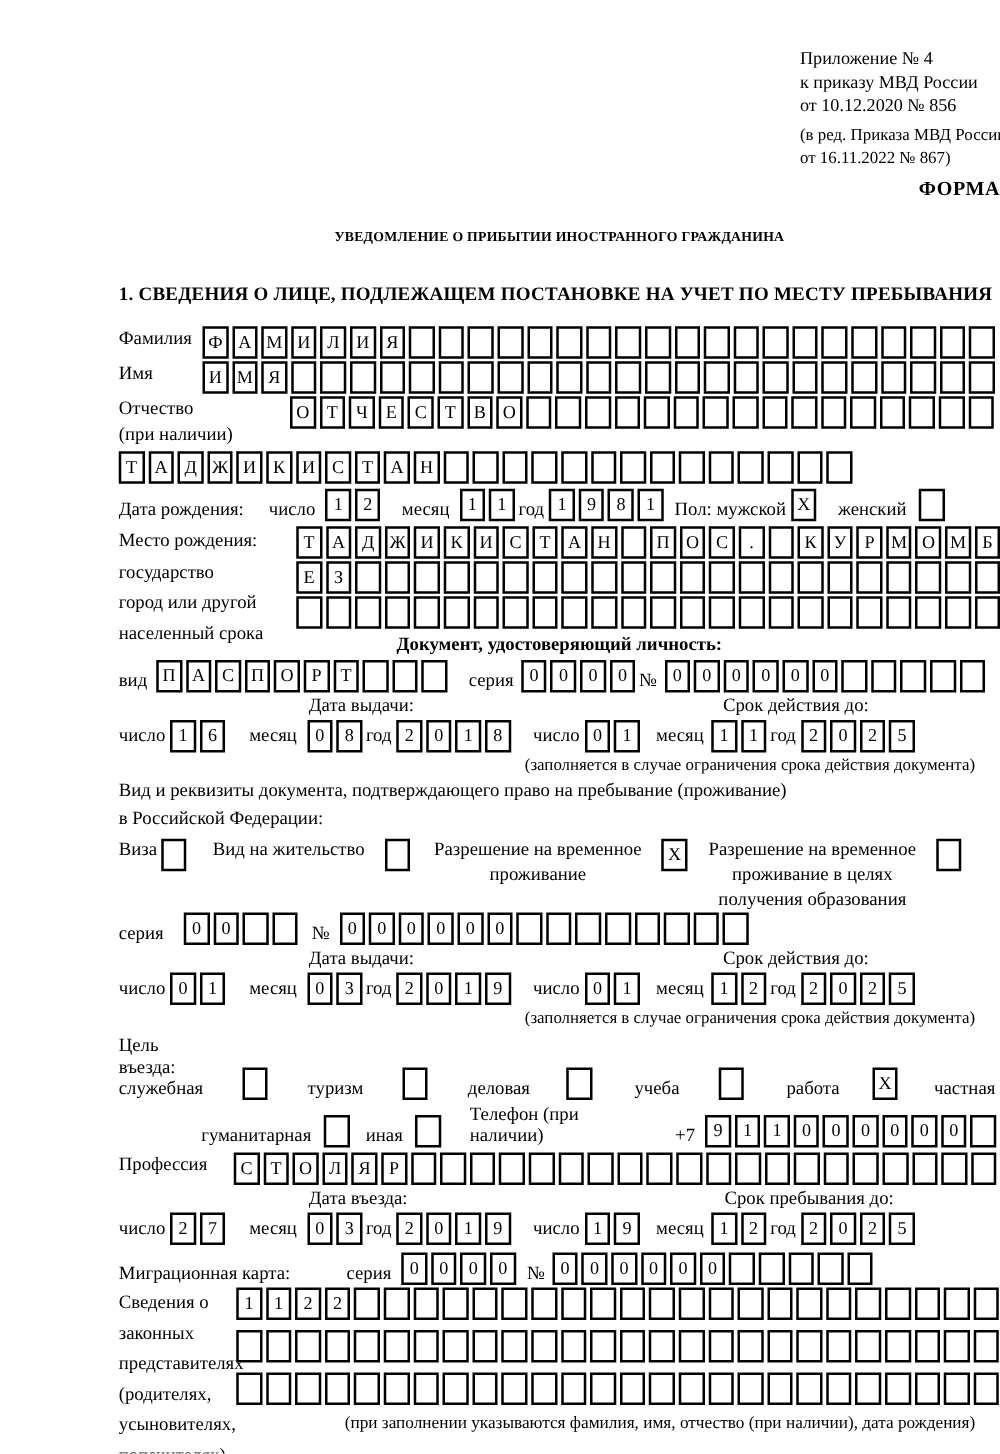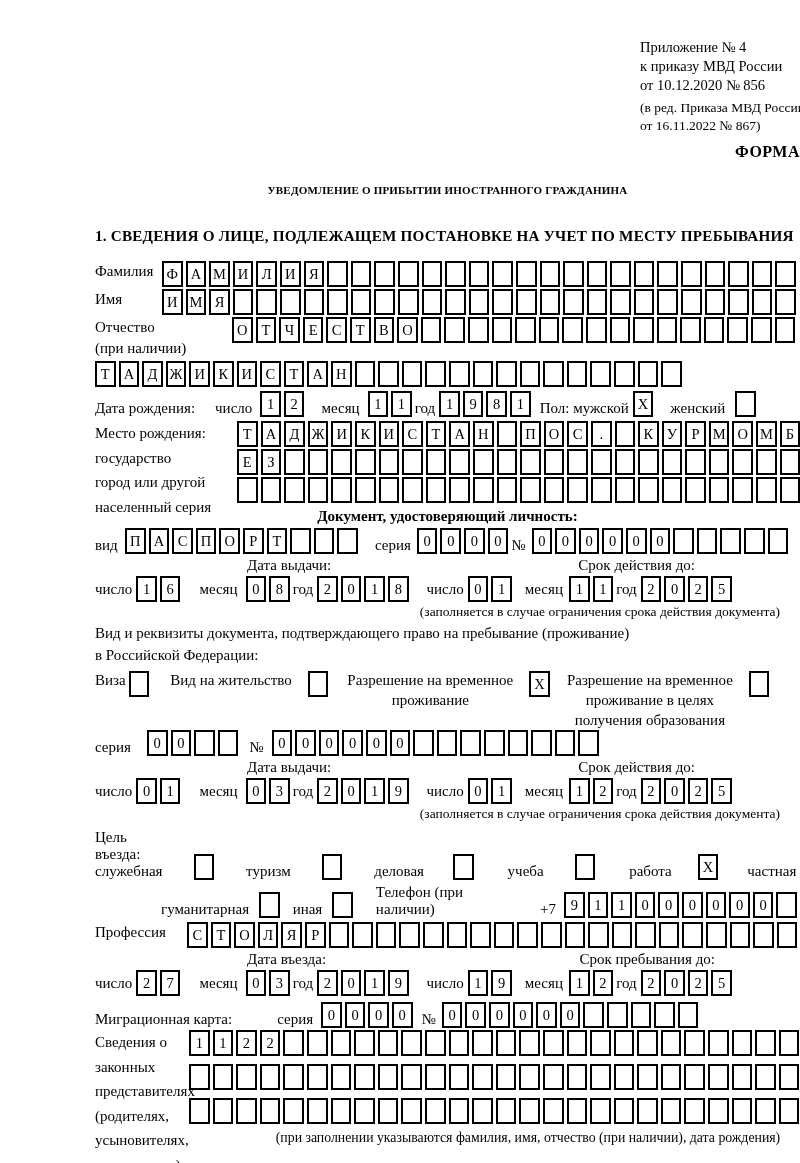--- a/index.html
+++ b/index.html
@@ -229,21 +229,21 @@
     <span class="boxes ml10">
         <span class="box"></span>
       </span>
   </div>
 
   <div class="row place-row" style="margin-top:4px;">
     <div class="place-label">
       <div>Место рождения:</div>
       <div>государство</div>
       <div>город или другой</div>
-      <div>населенный серия</div>
+      <div>населенный срока</div>
     </div>
     <div class="place-col">
       <div class="boxes">
           <span class="box">Т</span>
           <span class="box">А</span>
           <span class="box">Д</span>
           <span class="box">Ж</span>
           <span class="box">И</span>
           <span class="box">К</span>
           <span class="box">И</span>

